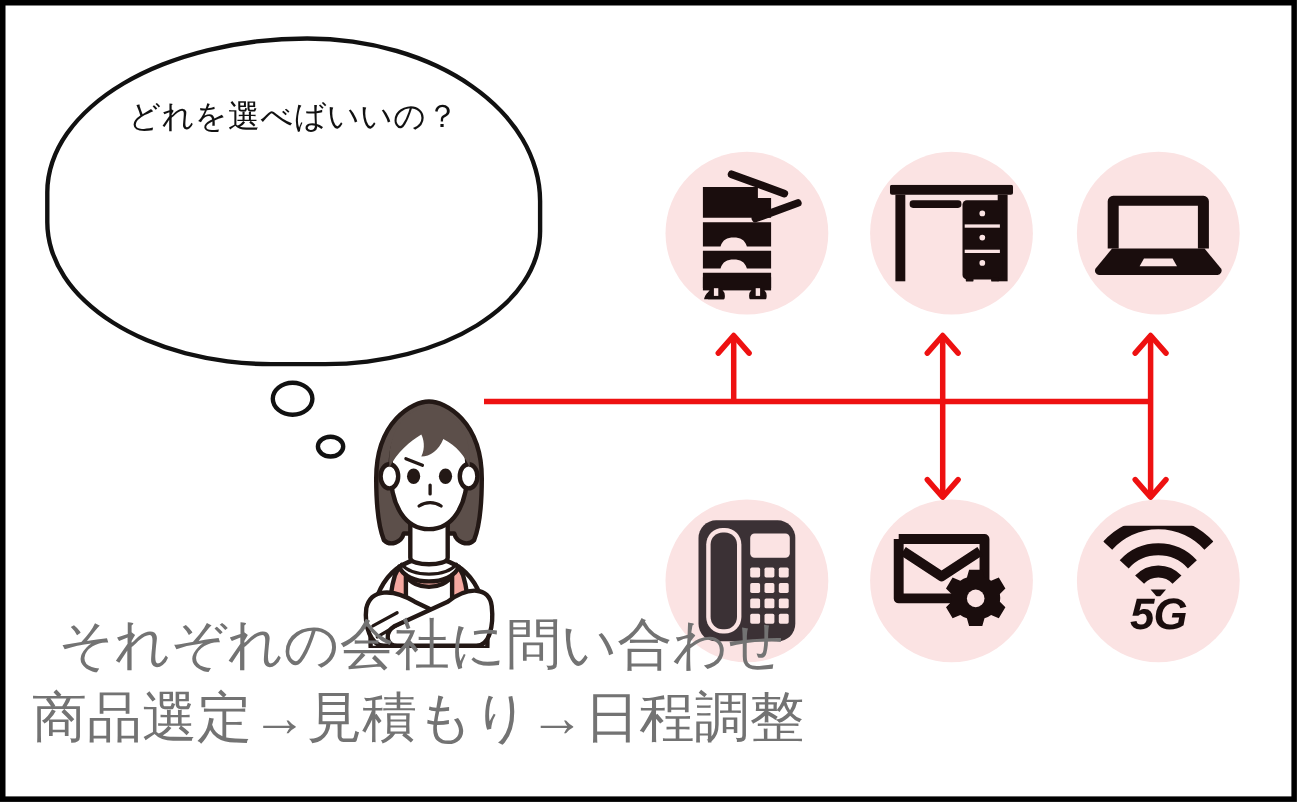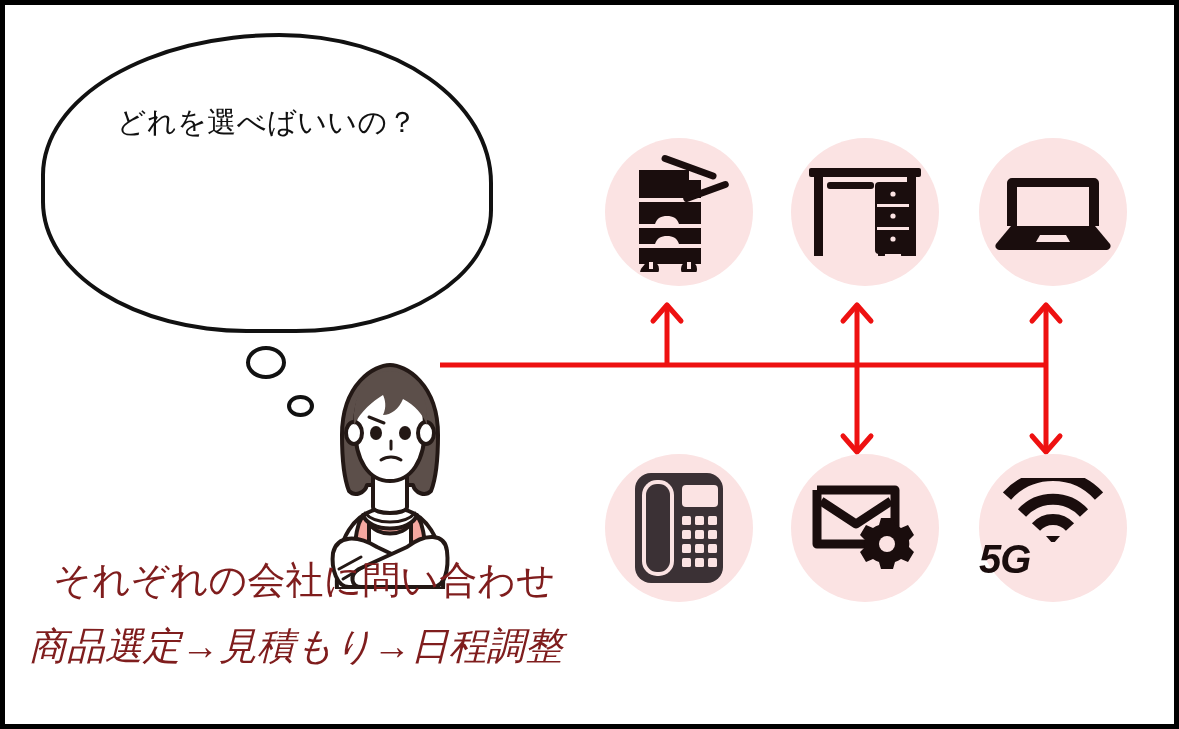--- a/index.html
+++ b/index.html
@@ -29,21 +29,21 @@
     width: 452px;
     height: 300px;
     border: 4px solid #111111;
     background: #ffffff;
     border-radius: 58% 52% 48% 50% / 52% 55% 45% 48%;
     box-sizing: border-box;
   }
   .bubble-text {
     position: absolute;
     left: 36px;
-    top: 96px;
+    top: 80px;
     width: 452px;
     text-align: center;
     color: #111111;
     font-size: 29px;
     line-height: 1.45;
     letter-spacing: 0.5px;
     white-space: nowrap;
     pointer-events: none;
   }
   .bubble-line { display: block; }
@@ -93,40 +93,40 @@
   .node-laptop  { left: 974px; top: 133px; }
   .node-phone   { left: 600px; top: 449px; }
   .node-mail    { left: 786px; top: 449px; }
   .node-network { left: 974px; top: 449px; }
 
   .node-network .g5-label {
     position: absolute;
     left: 0;
     right: 0;
     bottom: 20px;
-    text-align: left;
+    text-align: center;
     font-size: 40px;
     font-weight: bold;
     font-style: italic;
     color: #1a0d0d;
     letter-spacing: -1px;
     font-family: "Liberation Sans", sans-serif;
   }
 
   
   .caption {
     position: absolute;
-    color: #7f1d1d;
-    font-size: 38px;
+    color: #737373;
+    font-size: 50px;
     line-height: 1.0;
     white-space: nowrap;
     letter-spacing: 0px;
   }
   .caption-1 { left: 48px; top: 556px; }
-  .caption-2 { left: 24px; top: 622px; font-style: italic; }
+  .caption-2 { left: 24px; top: 622px; }
 </style>
 </head>
 <body>
 
 <div id="stage">
 
   <div class="thought-bubble"></div>
   <div class="bubble-text">
     <span class="bubble-line">どれを選べばいいの？</span>
   </div>

